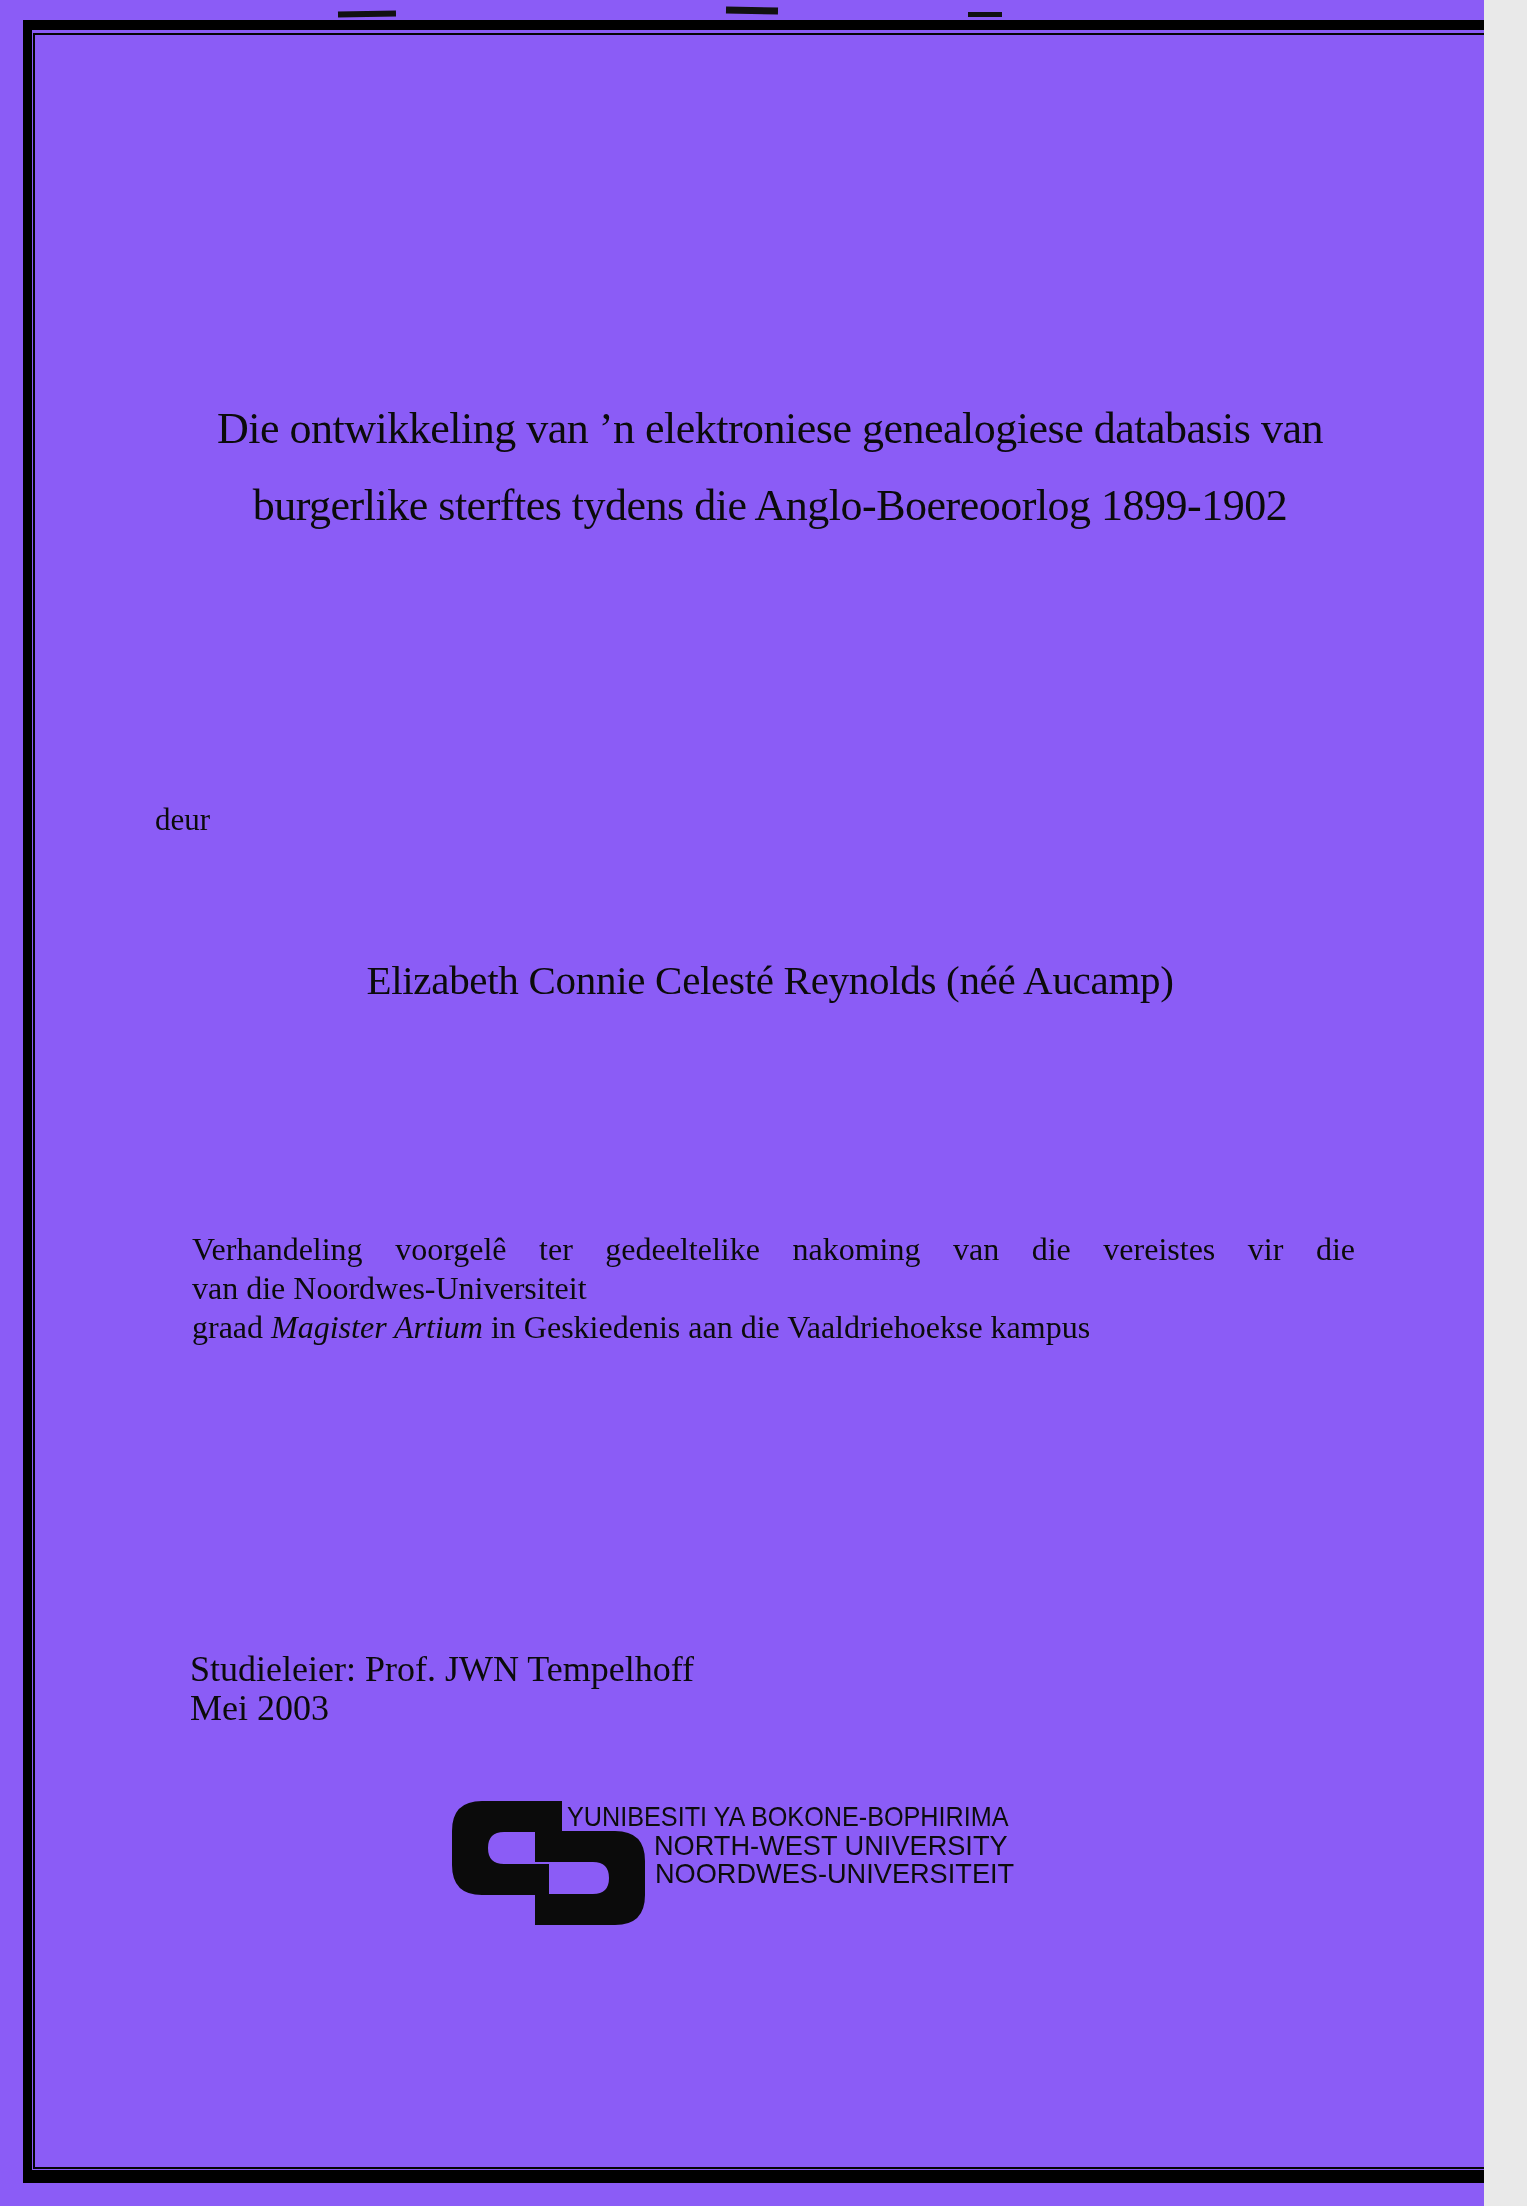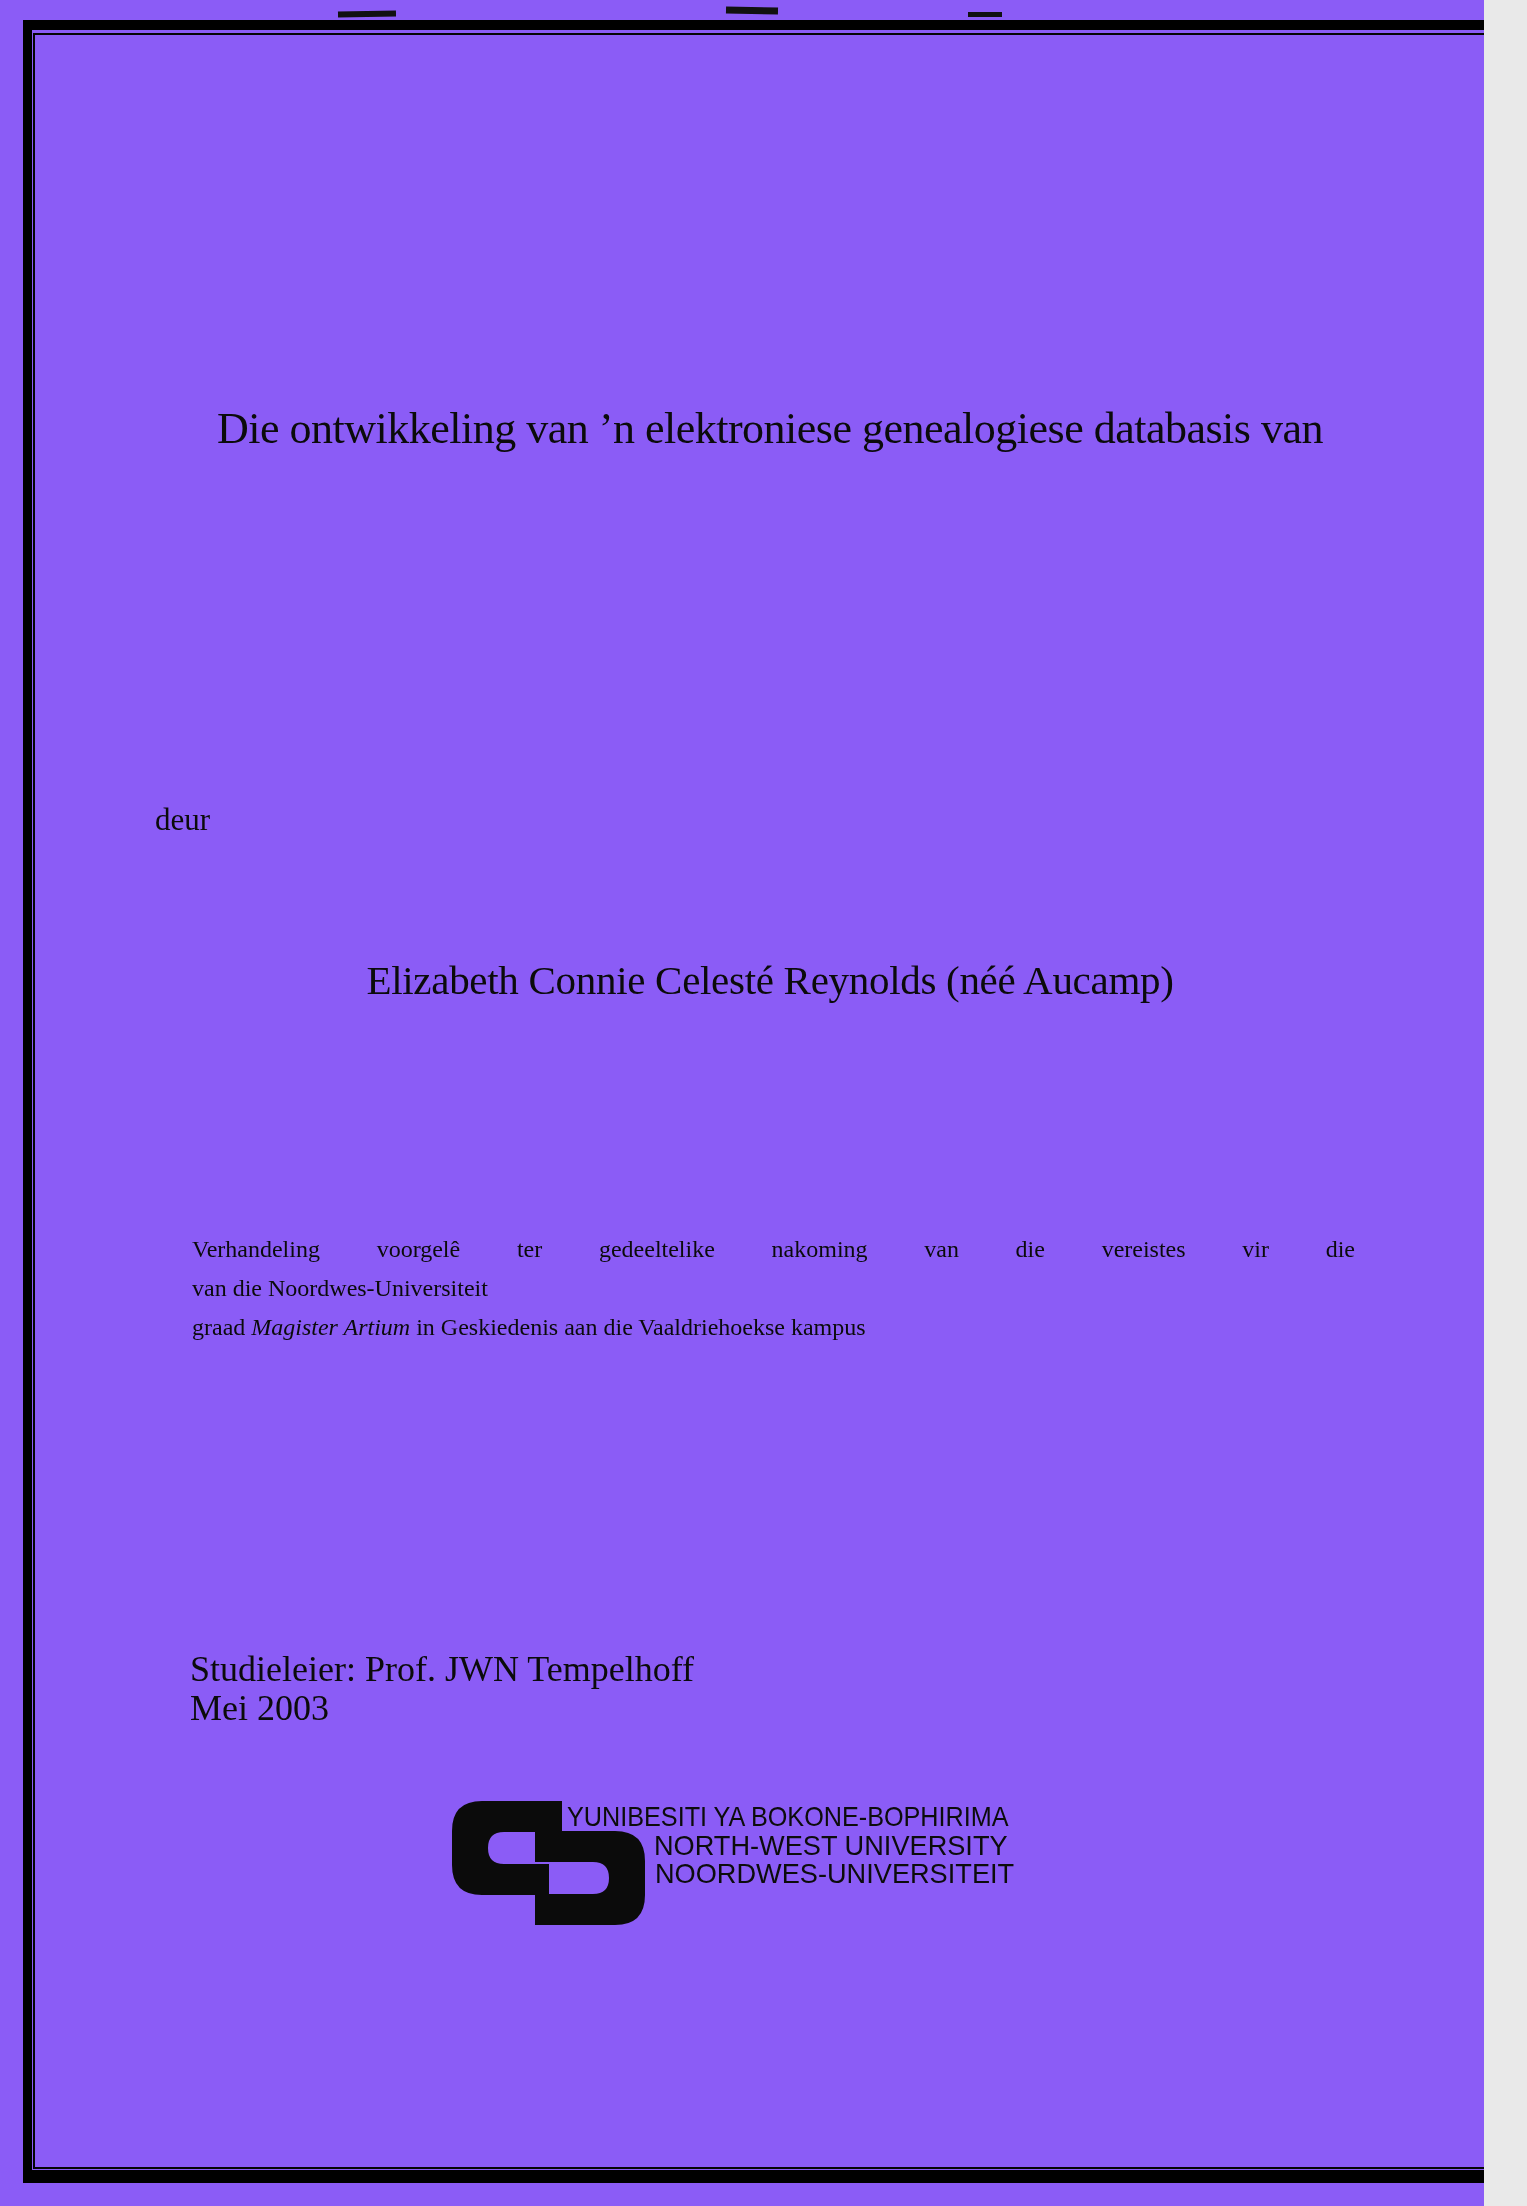--- a/index.html
+++ b/index.html
@@ -31,21 +31,21 @@
   .byline{
     position:absolute;left:155px;top:800px;width:1230px;
     text-align:left;font-size:31px;line-height:40px;
   }
   .author{
     position:absolute;left:155px;top:955px;width:1230px;
     text-align:center;font-size:41px;line-height:50px;letter-spacing:-0.3px;
   }
   .desc{
     position:absolute;left:192px;top:1230px;width:1163px;
-    font-size:24px;line-height:39px;
+    font-size:32px;line-height:39px;
   }
   .desc .just{text-align:justify;text-align-last:justify;}
   .super{
     position:absolute;left:190px;top:1650px;
     font-size:36px;line-height:39px;
   }
 
   
   .logo{position:absolute;left:452px;top:1800px;width:620px;height:130px;text-align:center;}
   .mark{position:absolute;left:0;top:0;}
@@ -65,20 +65,21 @@
 <div class="canvas">
 
   <div class="frame-outer"></div>
   <div class="frame-inner"></div>
   <div class="speck sp1"></div>
   <div class="speck sp2"></div>
   <div class="speck sp3"></div>
 
   <div class="title">
     <div>Die ontwikkeling van ’n elektroniese genealogiese databasis van</div>
+    <div>burgerlike sterftes tydens die Anglo-Boereoorlog 1899-1902</div>
   </div>
 
   <div class="byline">deur</div>
 
   <div class="author">Elizabeth Connie Celesté Reynolds (néé Aucamp)</div>
 
   <div class="desc">
     <div class="just">Verhandeling voorgelê ter gedeeltelike nakoming van die vereistes vir die</div>
     <div>van die Noordwes-Universiteit</div>
     <div><span>graad </span><i>Magister Artium</i><span> in Geskiedenis aan die Vaaldriehoekse kampus</span></div>

